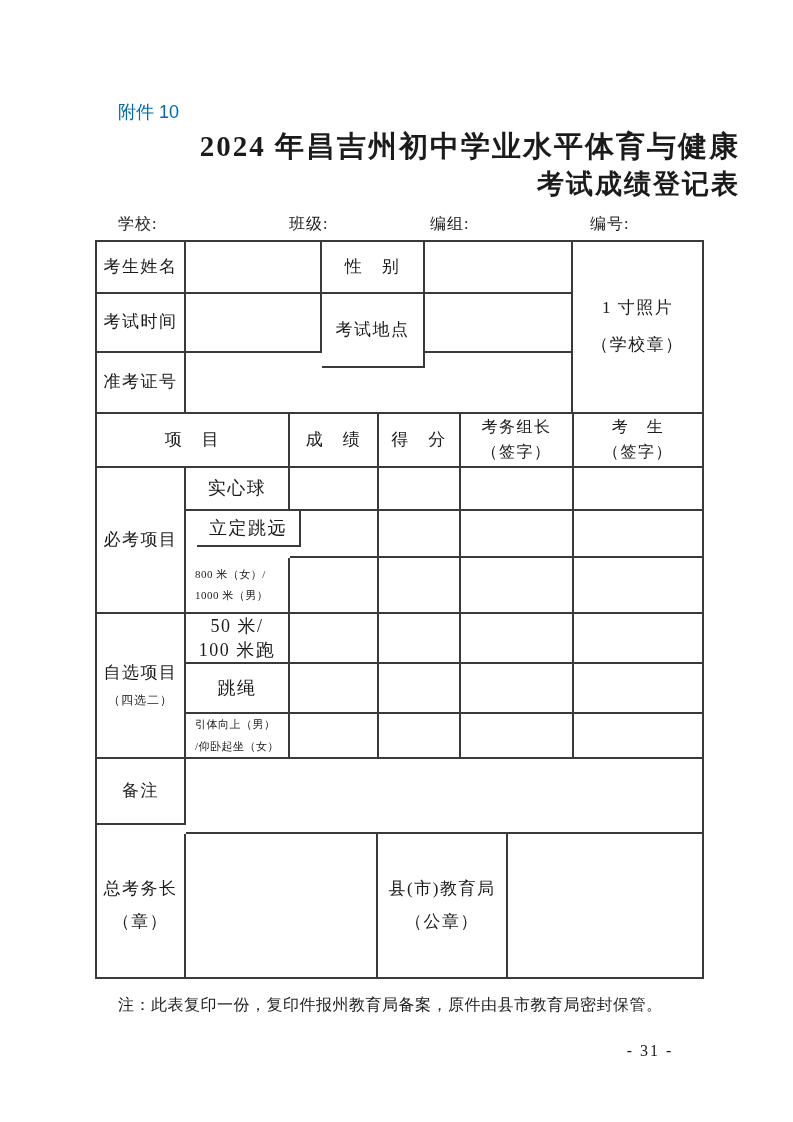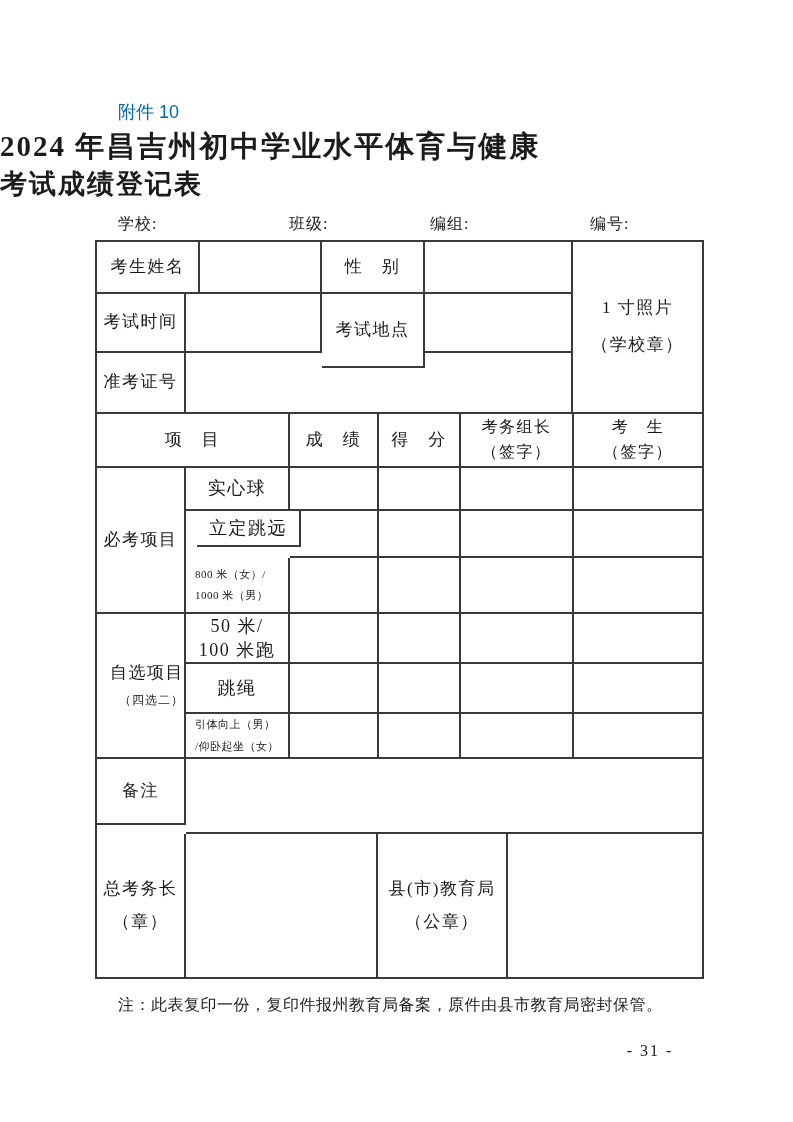--- a/index.html
+++ b/index.html
@@ -7,21 +7,21 @@
   body {
     width:793px; height:1122px; position:relative; background:#ffffff;
     font-family:"Liberation Serif","DejaVu Serif",serif; color:var(--ink);
     overflow:hidden;
   }
   .abs { position:absolute; }
   .attach {
     left:118px; top:100px; font-size:18px;
     font-family:"Liberation Sans","DejaVu Sans",sans-serif; color:#0369a1;
   }
-  .title { left:0; width:740px; text-align:left; font-weight:bold; letter-spacing:2px; }
+  .title { left:0; width:740px; text-align:right; font-weight:bold; letter-spacing:2px; }
   .t1 { top:127px; font-size:29px; }
   .t2 { top:166px; font-size:27px; }
   .meta { top:214px; font-size:16px; letter-spacing:1px; }
   .tbl {
     left:95px; top:240px; width:609px; height:739px; box-sizing:border-box;
     border-top:2px solid var(--ln); border-left:2px solid var(--ln);
   }
   .c {
     position:absolute; box-sizing:border-box;
     border-right:2px solid var(--ln); border-bottom:2px solid var(--ln);
@@ -29,40 +29,40 @@
     text-align:center; font-size:17px; letter-spacing:1.5px; color:var(--ink);
     line-height:1.35;
   }
   .pre  { white-space:pre-line; }
   .left { justify-content:flex-start; text-align:left; padding-left:9px; }
   .f18  { font-size:18px; }
   .f14  { font-size:11px; letter-spacing:0.5px; line-height:1.95; }
   .hdr2 { font-size:16px; line-height:1.55; }
   .seal { line-height:1.9; }
   .photo{ line-height:2.15; }
-  .col  { flex-direction:column;align-items:flex-end; }
+  .col  { flex-direction:column; }
   .sub  { font-size:12px; margin-top:7px; letter-spacing:1px; }
   .foot { left:118px; top:995px; font-size:16px; letter-spacing:0.5px; }
   .pgnum{ left:600px; top:1042px; width:100px; text-align:center; font-size:16px; letter-spacing:2px; }
 </style>
 </head>
 <body>
 
 <div class="abs attach">附件 10</div>
 <div class="abs title t1">2024 年昌吉州初中学业水平体育与健康</div>
 <div class="abs title t2">考试成绩登记表</div>
 
 <span class="abs meta" style="left:118px">学校:</span>
 <span class="abs meta" style="left:289px">班级:</span>
 <span class="abs meta" style="left:430px">编组:</span>
 <span class="abs meta" style="left:590px">编号:</span>
 
 <div class="abs tbl">
 
-  <div class="c" style="left:0;top:0;width:103px;height:52px">考生姓名</div>
+  <div class="c" style="left:0;top:0;width:89px;height:52px">考生姓名</div>
   <div class="c" style="left:89px;top:0;width:136px;height:52px"></div>
   <div class="c" style="left:225px;top:0;width:103px;height:52px">性　别</div>
   <div class="c" style="left:328px;top:0;width:148px;height:52px"></div>
   <div class="c pre photo" style="left:476px;top:0;width:131px;height:172px">1 寸照片
 （学校章）</div>
 
   <div class="c" style="left:0;top:52px;width:89px;height:59px">考试时间</div>
   <div class="c" style="left:89px;top:52px;width:136px;height:59px"></div>
   <div class="c" style="left:225px;top:52px;width:103px;height:74px">考试地点</div>
   <div class="c" style="left:328px;top:52px;width:148px;height:59px"></div>

